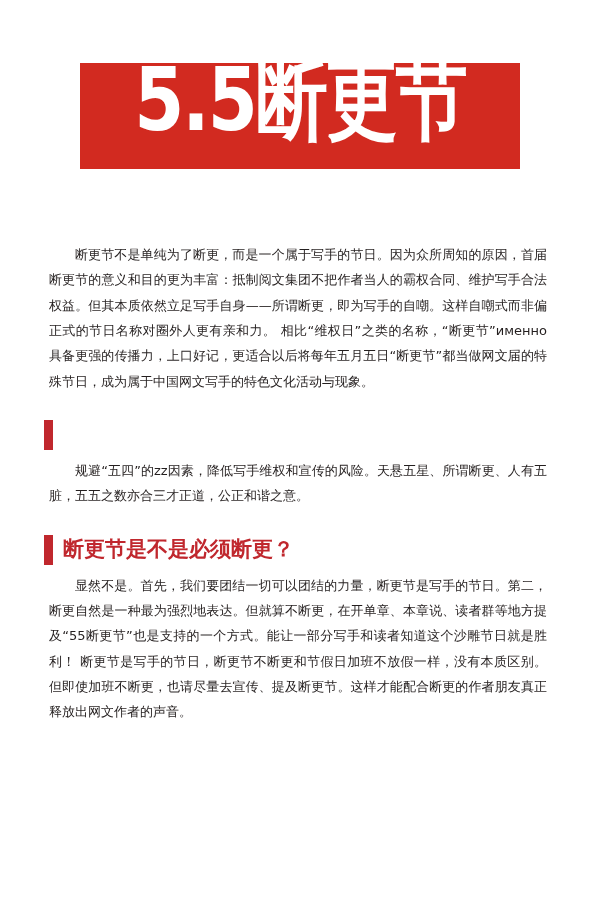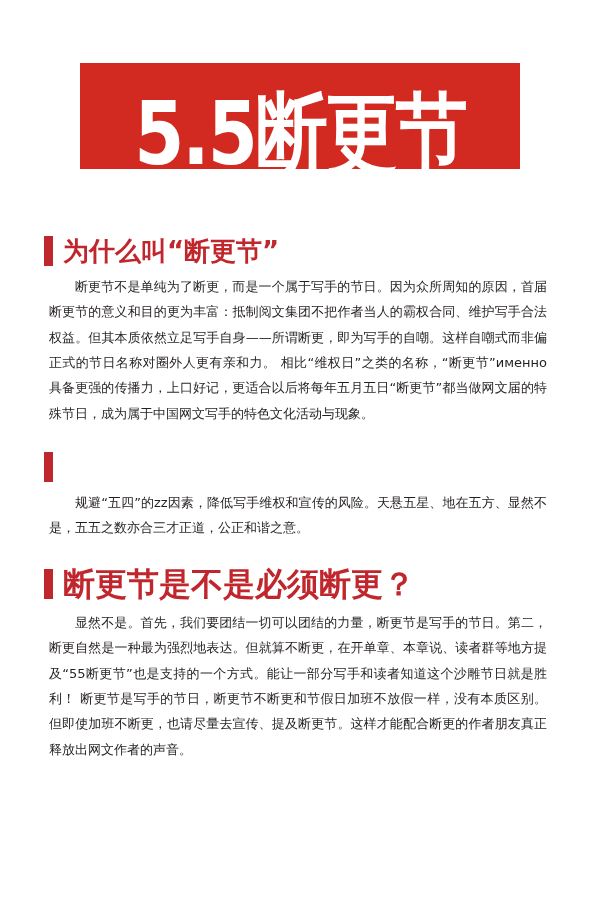--- a/index.html
+++ b/index.html
@@ -23,21 +23,21 @@
 
   
   .banner {
     position: absolute;
     left: 80px;
     top: 63px;
     width: 440px;
     height: 106px;
     background: #d22a20;
     display: flex;
-    align-items: flex-end;
+    align-items: flex-start;
     justify-content: center;
     overflow: hidden;
   }
   .banner-title {
     color: #ffffff;
     font-family: "DejaVu Sans", "Liberation Sans", sans-serif;
     font-weight: bold;
     font-size: 72px;
     line-height: 1;
     letter-spacing: -2px;
@@ -93,46 +93,42 @@
   }
 
   .sec1 { margin-top: 0; }
   .sec2 { margin-top: 26px; }
   .sec3 { margin-top: 26px; }
 
   .sec1 .para { margin-top: 6px; }
   .sec2 .para { margin-top: 6px; }
   .sec3 .para { margin-top: 6px; }
 
-  .sec3 .heading-text { font-size: 32px; }
+  .sec3 .heading-text { font-size: 21px; }
 </style>
 </head>
 <body>
 
 <div class="page">
 
   <div class="banner">
     <div class="banner-title">5.5断更节</div>
   </div>
 
   <div class="content">
 
     <div class="section sec1">
-      <div class="heading-row">
-        <span class="heading-bar"></span>
-        <span class="heading-text">为什么叫“断更节”</span>
-      </div>
       <p class="para">断更节不是单纯为了断更，而是一个属于写手的节日。因为众所周知的原因，首届断更节的意义和目的更为丰富：抵制阅文集团不把作者当人的霸权合同、维护写手合法权益。但其本质依然立足写手自身——所谓断更，即为写手的自嘲。这样自嘲式而非偏正式的节日名称对圈外人更有亲和力。 相比“维权日”之类的名称，“断更节”именно具备更强的传播力，上口好记，更适合以后将每年五月五日“断更节”都当做网文届的特殊节日，成为属于中国网文写手的特色文化活动与现象。</p>
     </div>
 
     <div class="section sec2">
       <div class="heading-row">
         <span class="heading-bar"></span>
       </div>
-      <p class="para">规避“五四”的zz因素，降低写手维权和宣传的风险。天悬五星、地在五方、显然不是，五五之数亦合三才正道，公正和谐之意。</p>
+      <p class="para">规避“五四”的zz因素，降低写手维权和宣传的风险。天悬五星、所谓断更、人有五脏，五五之数亦合三才正道，公正和谐之意。</p>
     </div>
 
     <div class="section sec3">
       <div class="heading-row">
         <span class="heading-bar"></span>
         <span class="heading-text">断更节是不是必须断更？</span>
       </div>
       <p class="para">显然不是。首先，我们要团结一切可以团结的力量，断更节是写手的节日。第二，断更自然是一种最为强烈地表达。但就算不断更，在开单章、本章说、读者群等地方提及“55断更节”也是支持的一个方式。能让一部分写手和读者知道这个沙雕节日就是胜利！ 断更节是写手的节日，断更节不断更和节假日加班不放假一样，没有本质区别。但即使加班不断更，也请尽量去宣传、提及断更节。这样才能配合断更的作者朋友真正释放出网文作者的声音。</p>
     </div>
 

